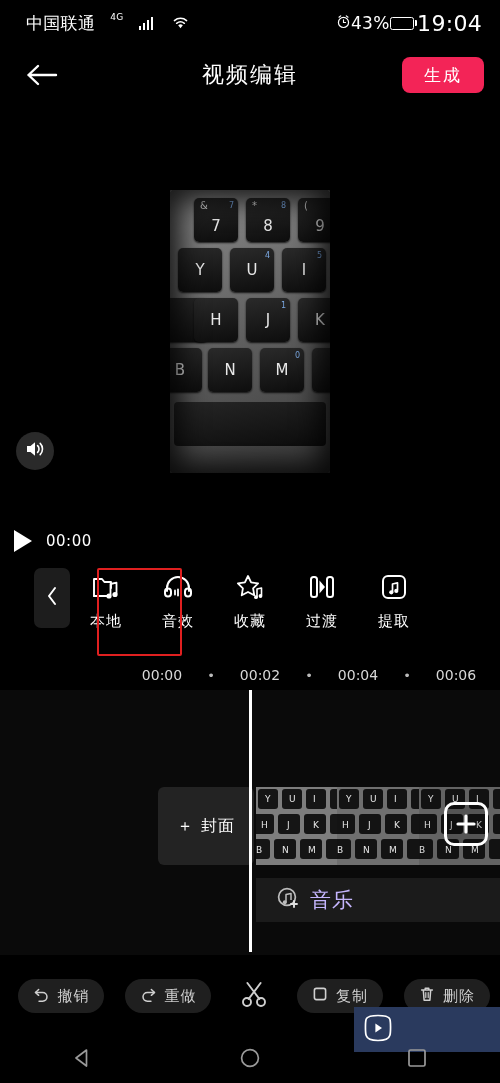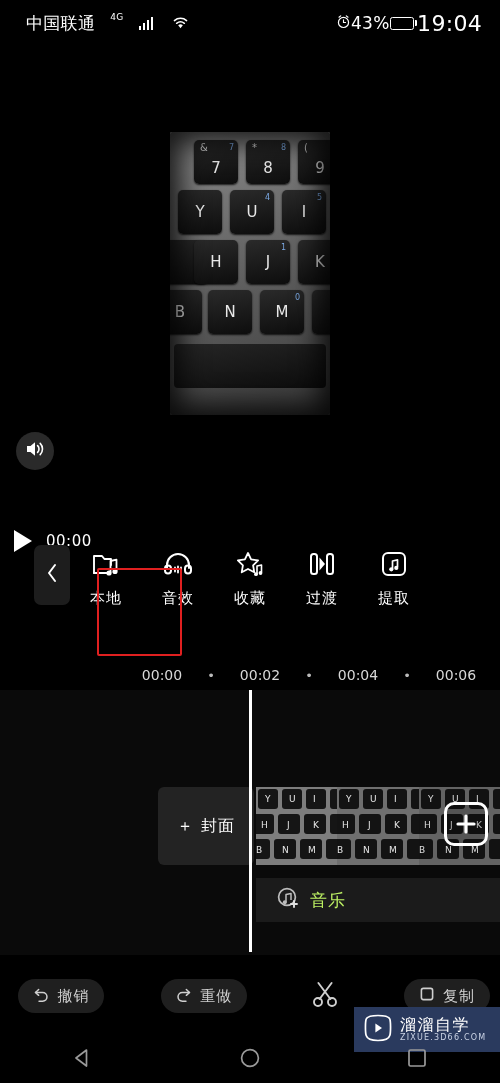--- a/index.html
+++ b/index.html
@@ -73,21 +73,21 @@
     position:absolute; left:16px; top:432px; width:38px; height:38px; border-radius:50%;
     background:#2a2a2a; display:flex; align-items:center; justify-content:center;
   }
 
   
   .play-row{ position:absolute; left:0; top:530px; display:flex; align-items:center; gap:14px; padding-left:14px; }
   .play-tri{ width:0;height:0;border-left:18px solid #fff;border-top:11px solid transparent;border-bottom:11px solid transparent; }
   .cur-time{ font-size:15px; color:#fff; letter-spacing:.5px; }
 
   
-  .toolrow{ position:absolute; left:0; top:541px; width:500px; height:90px; display:flex; align-items:flex-start; }
+  .toolrow{ position:absolute; left:0; top:564px; width:500px; height:90px; display:flex; align-items:flex-start; }
   .collapse{
     width:36px; height:60px; margin-left:34px; margin-top:4px; border-radius:7px; background:#1d1d1d;
     display:flex; align-items:center; justify-content:center;
   }
   .tools{ display:flex; flex:1; }
   .tool{ width:72px; display:flex; flex-direction:column; align-items:center; gap:10px; padding-top:8px; }
   .tool .ic{ height:30px; display:flex; align-items:center; justify-content:center; }
   .tool .lb{ font-size:15px; letter-spacing:1px; }
   .hl-box{
     position:absolute; left:97px; top:568px; width:85px; height:88px;
@@ -117,21 +117,21 @@
   .clip{ width:82px; height:78px; position:relative; overflow:hidden; }
   .add-clip{
     position:absolute; right:12px; top:15px; width:44px; height:44px;
     border:3px solid #fff; border-radius:10px; display:flex; align-items:center; justify-content:center;
     background:rgba(0,0,0,.15);
   }
   .music-track{
     position:absolute; top:188px; left:256px; width:244px; height:44px;
     background:#1b1b1b; display:flex; align-items:center; gap:10px; padding-left:20px;
   }
-  .music-label{ font-size:17px; color:#bef264; letter-spacing:1px;text-align:right; }
+  .music-label{ font-size:21px; color:#c4b5fd; letter-spacing:1px;text-align:right; }
   .playhead{ position:absolute; left:249px; top:0px; width:3px; height:262px; background:#fff; }
 
   
   .bottombar{
     position:absolute; top:958px; left:4px; width:500px; height:76px;
     display:flex; align-items:center; justify-content:space-between; padding:0 14px;
   }
   .pill{
     height:34px; min-width:86px; border-radius:17px; background:#1f1f1f;
     display:flex; align-items:center; justify-content:center; gap:8px;
@@ -188,20 +188,29 @@
       </span>
       <span>43%</span>
       <span class="battery">
         <span class="batt-body"><span class="batt-fill"></span></span>
           <span class="batt-cap"></span>
       </span>
       <span class="clock">19:04</span>
     </div>
   </div>
 
+  <div class="header">
+    <div class="back-btn">
+      <svg width="34" height="26" viewBox="0 0 34 26">
+        <path d="M14 4L4.5 13 14 22M4.5 13H32" stroke="#fff" stroke-width="2.4" fill="none" stroke-linecap="round" stroke-linejoin="round"></path>
+      </svg>
+    </div>
+    <div class="title">视频编辑</div>
+    <div class="gen-btn">生成</div>
+  </div>
 
   <div class="preview">
     <div class="video-frame">
       <div class="kbd">
         <div class="plate"></div>
 
         <div class="key" style="left:24px;top:8px;width:44px;height:44px;">
           <span class="up">&amp;</span>
             <span class="sub">7</span>
             <span style="margin-top:12px;">7</span>
@@ -490,33 +499,40 @@
 
     <div class="pill">
       <span>
         <svg width="16" height="16" viewBox="0 0 16 16">
           <rect x="2.4" y="2.4" width="11.2" height="11.2" rx="2" stroke="#cfcfcf" stroke-width="1.6" fill="none"></rect>
         </svg>
       </span>
       <span>复制</span>
     </div>
 
+    <div class="pill">
+      <span>
+        <svg width="16" height="17" viewBox="0 0 16 17">
+          <path d="M2.6 4h10.8" stroke="#cfcfcf" stroke-width="1.5" stroke-linecap="round"></path>
+          <path d="M4.3 4l.8 10.2h5.8L11.7 4" stroke="#cfcfcf" stroke-width="1.5" fill="none" stroke-linejoin="round"></path>
+          <path d="M6.2 4V2.3h3.6V4" stroke="#cfcfcf" stroke-width="1.5" fill="none" stroke-linejoin="round"></path>
+          <path d="M6.8 6.6v5M9.2 6.6v5" stroke="#cfcfcf" stroke-width="1.2" stroke-linecap="round"></path>
+        </svg>
+      </span>
+      <span>删除</span>
+    </div>
   </div>
 
   <div class="watermark">
     <span>
       <svg width="30" height="30" viewBox="0 0 30 30">
         <path d="M15 2.5c6 0 11 1.2 11.8 3.5 1 2.8 1 13.5 0 16.6C25.8 26 21 27.5 15 27.5S4.2 26 3.2 22.6c-1-3.1-1-13.8 0-16.6C4.2 3.7 9 2.5 15 2.5z" stroke="#ffffff" stroke-width="1.7" fill="none"></path>
         <path d="M12.4 10.6l6.6 4.4-6.6 4.4z" fill="#ffffff"></path>
       </svg>
     </span>
-    <span class="wm-text">
-      <span class="wm-cn">溜溜自学</span>
-      <span class="wm-en">ZIXUE.3D66.COM</span>
-    </span>
   </div>
 
   <div class="navbar">
     <div class="nav-ic">
       <svg width="24" height="24" viewBox="0 0 24 24">
         <path d="M15.5 4L5 12l10.5 8z" stroke="#9a9a9a" stroke-width="1.7" fill="none" stroke-linejoin="round"></path>
       </svg>
     </div>
     <div class="nav-ic">
       <svg width="24" height="24" viewBox="0 0 24 24">

